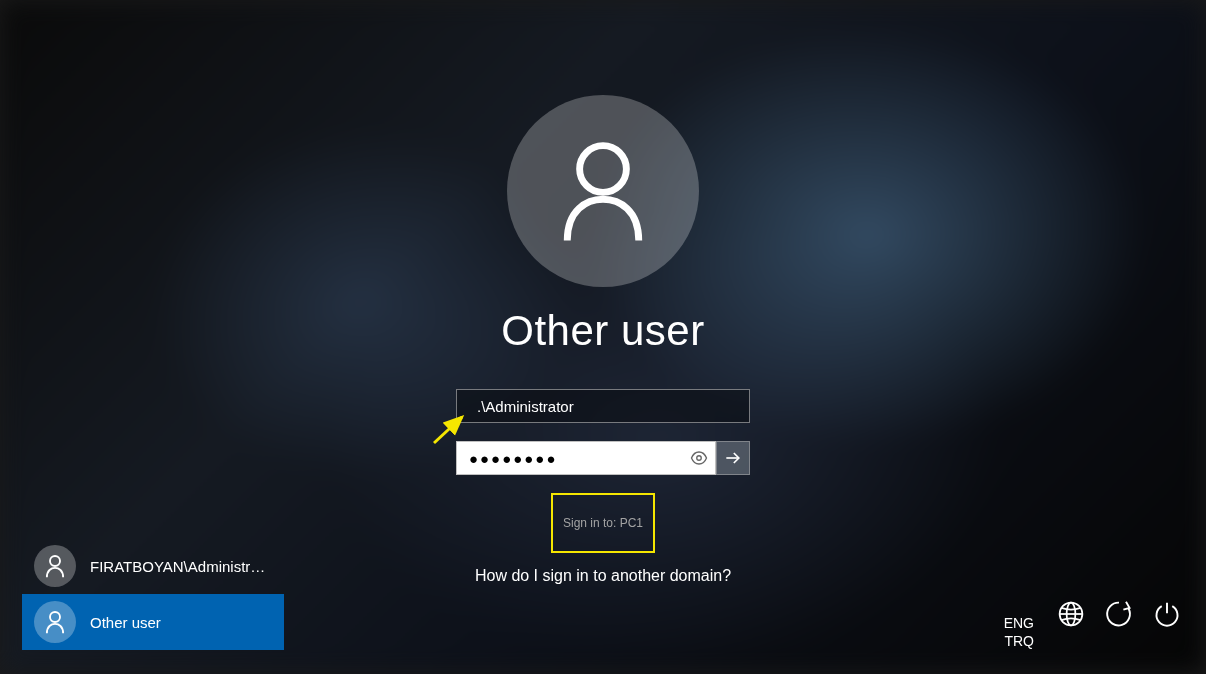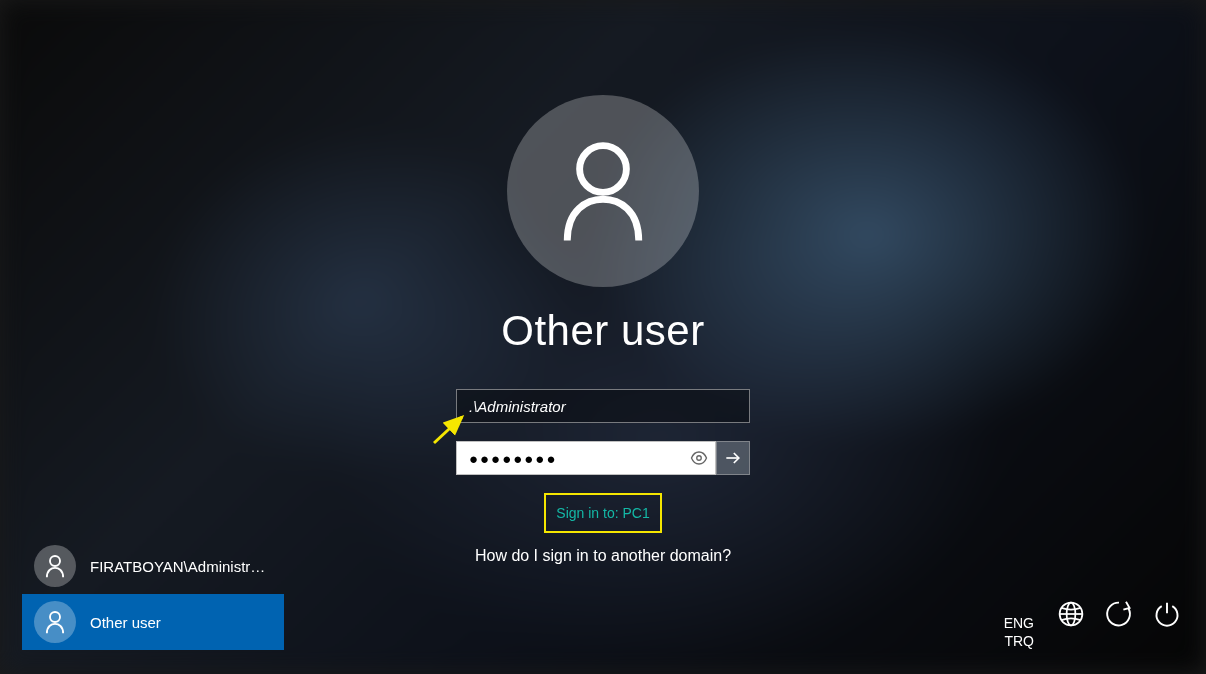--- a/index.html
+++ b/index.html
@@ -63,23 +63,22 @@
       display: flex;
       margin-bottom: 18px;
     }
     .username-input {
       width: 294px;
       height: 34px;
       background: rgba(0,0,0,0.35);
       border: 1px solid rgba(190,190,190,0.6);
       color: #fff;
       font-size: 15px;
-      padding: 0 12px;
+      padding: 0 20px;
       outline: none;
-      font-style: italic;
     }
     .password-row {
       width: 294px;
       height: 34px;
       display: flex;
       margin-bottom: 18px;
     }
     .password-input {
       flex: 1;
       height: 34px;
@@ -115,23 +114,23 @@
       background: rgba(120,130,140,0.55);
       border: 1px solid rgba(180,180,180,0.5);
       margin-left: 0;
       display: flex;
       align-items: center;
       justify-content: center;
       cursor: pointer;
       color: #fff;
     }
     .signin-to {
-      font-size: 14px;
-      color: #14b8a6;
-      padding: 10px 10px;
+      font-size: 12px;
+      color: #a3a3a3;
+      padding: 21px 10px;
       border: 2px solid #f5e600;
       margin-bottom: 14px;
     }
     .domain-link {
       font-size: 16px;
       color: #fff;
       cursor: pointer;
     }
     .arrow-annotation {
       position: absolute;

